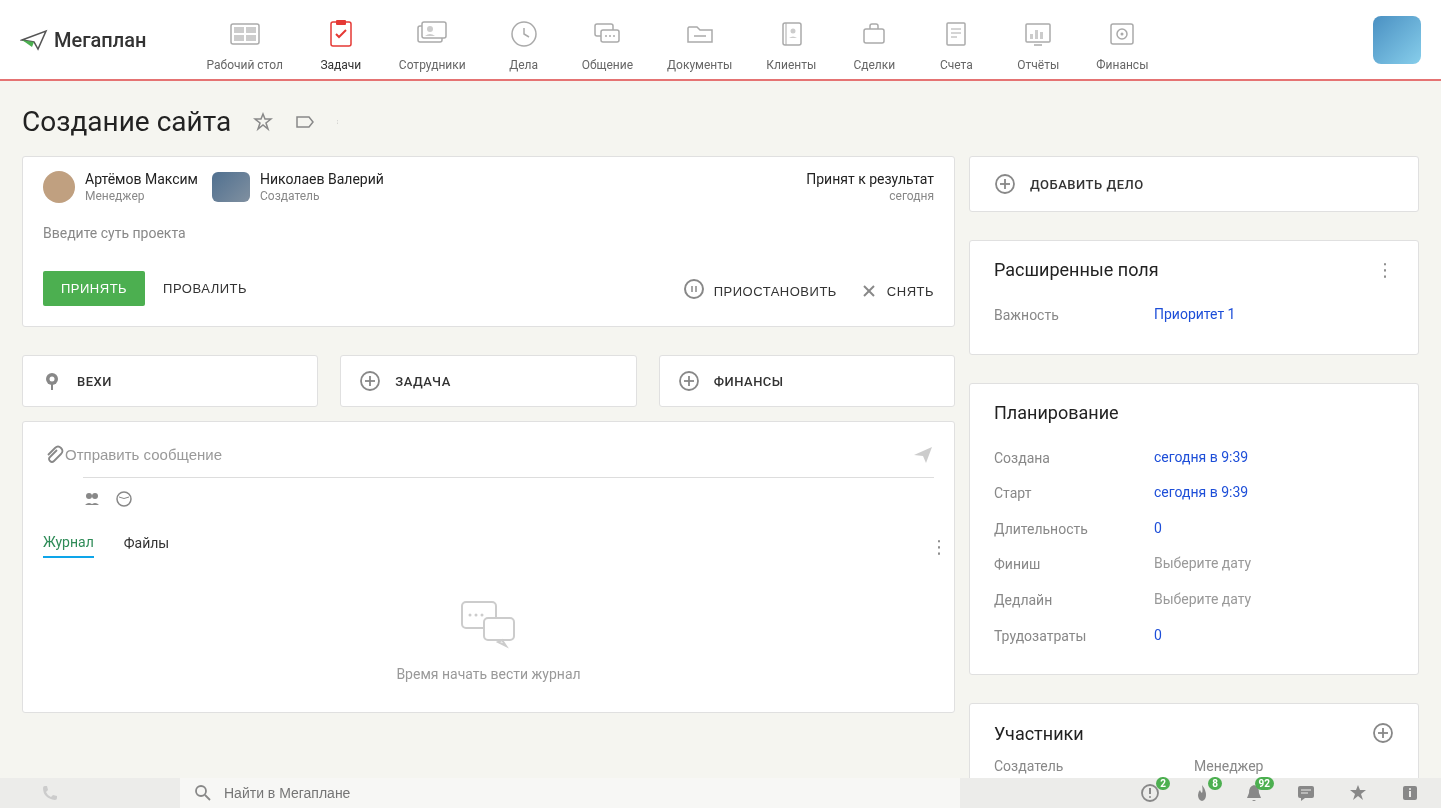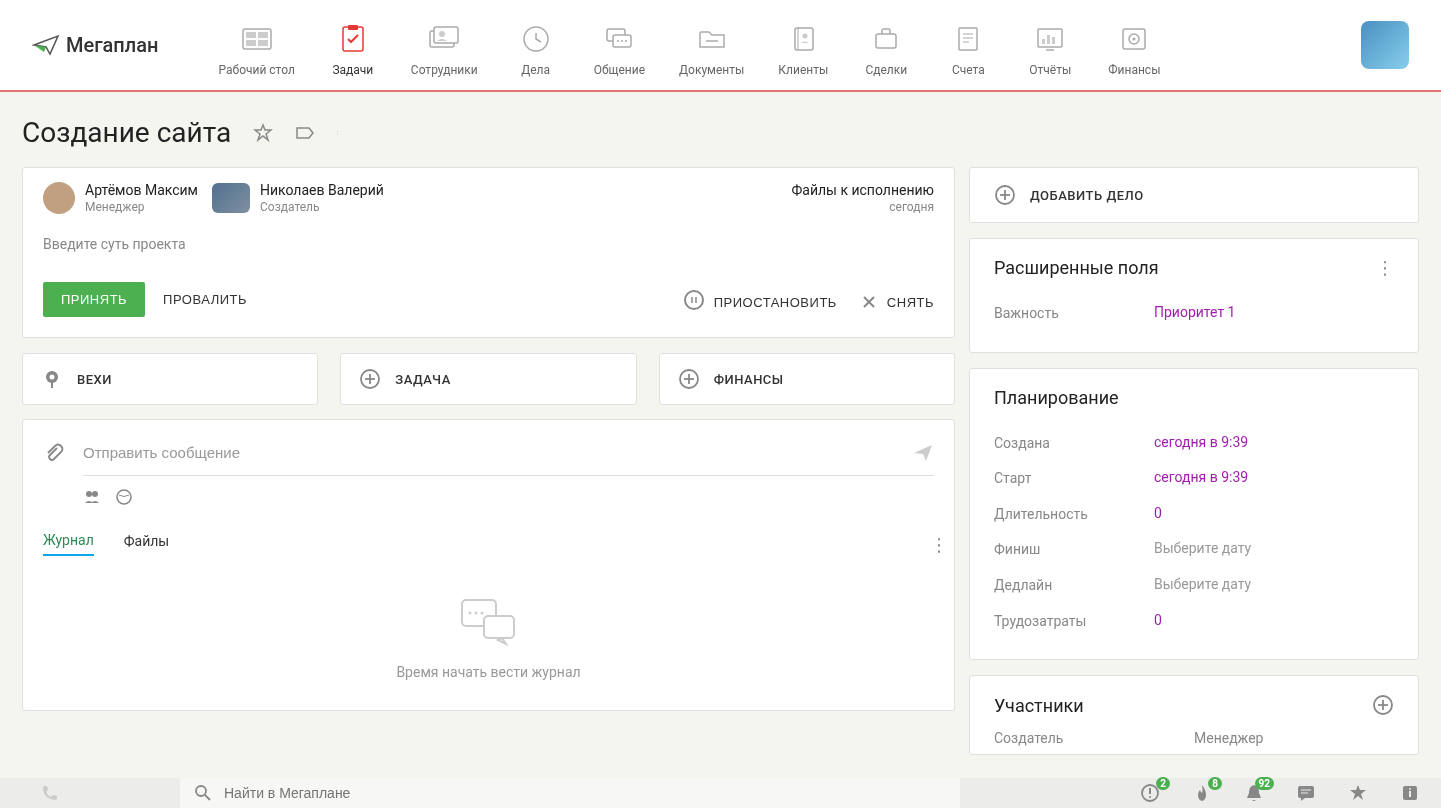--- a/index.html
+++ b/index.html
@@ -1,19 +1,19 @@
 <!DOCTYPE html>
 <html><head>
 <meta charset="utf-8">
 <style>
 * { margin: 0; padding: 0; box-sizing: border-box; }
 body { font-family: -apple-system, BlinkMacSystemFont, "Segoe UI", Roboto, Arial, sans-serif; background: #f5f5f0; color: #333; width: 1441px; height: 808px; overflow: hidden; }
 
 
-.topbar { background: #fff; height: 92px; display: flex; align-items: center; padding: 0 32px; border-bottom: 2px solid #e57373; position: relative; }
+.topbar { background: #fff; height: 81px; display: flex; align-items: center; padding: 0 20px; border-bottom: 2px solid #e57373; position: relative; }
 .logo { display: flex; align-items: center; gap: 6px; margin-right: 60px; }
 .logo-icon { width: 28px; height: 22px; }
 .logo-text { font-size: 20px; font-weight: 500; color: #333; }
 .nav { display: flex; gap: 34px; flex: 1; text-align: center; }
 .nav-item { display: flex; flex-direction: column; align-items: center; gap: 6px; cursor: pointer; position: relative; padding-top: 8px; }
 .nav-icon { width: 48px; height: 36px; display: flex; align-items: center; justify-content: center; }
 .nav-icon svg { width: 40px; height: 32px; }
 .nav-label { font-size: 12px; color: #666; }
 .nav-item.active .nav-label { color: #333; }
 .nav-item.active::after { content: ''; position: absolute; bottom: -24px; left: 50%; transform: translateX(-50%); width: 0; height: 0; border-left: 6px solid transparent; border-right: 6px solid transparent; border-bottom: 6px solid #f5f5f0; }
@@ -23,21 +23,21 @@
 .titlebar { display: flex; align-items: center; padding: 24px 22px 18px; gap: 22px; }
 .title { font-size: 28px; font-weight: 400; color: #222; }
 .title-action { width: 20px; height: 20px; color: #888; cursor: pointer; }
 
 
 .main { display: flex; gap: 14px; padding: 0 22px; }
 .col-left { flex: 1; min-width: 0; }
 .col-right { width: 450px; }
 
 
-.card { background: #fff; border: 1px solid #e0e0e0; border-radius: 3px; margin-bottom: 15px; }
+.card { background: #fff; border: 1px solid #e0e0e0; border-radius: 3px; margin-bottom: 28px; }
 
 
 .partic-row { display: flex; align-items: flex-start; padding: 14px 20px; gap: 14px; }
 .person { display: flex; align-items: center; gap: 10px; }
 .person-ava { width: 32px; height: 32px; border-radius: 50%; background: #c0a080; }
 .person-ava.p2 { width: 38px; height: 30px; border-radius: 6px; background: linear-gradient(135deg, #507090, #8090a0); }
 .person-name { font-size: 14px; color: #222; }
 .person-role { font-size: 12px; color: #888; margin-top: 2px; }
 .status-block { margin-left: auto; text-align: right; }
 .status-text { font-size: 14px; color: #222; }
@@ -51,21 +51,21 @@
 .circ-icon { width: 20px; height: 20px; border: 2px solid #888; border-radius: 50%; display: flex; align-items: center; justify-content: center; }
 
 
 .tabs-row { display: flex; gap: 22px; margin-bottom: 14px; justify-content: center; }
 .tab-card { flex: 1; background: #fff; border: 1px solid #e0e0e0; border-radius: 3px; padding: 14px 18px; display: flex; align-items: center; gap: 14px; cursor: pointer; }
 .tab-card .tab-icon { width: 22px; height: 22px; }
 .tab-card .tab-label { font-size: 13px; font-weight: 500; letter-spacing: 0.5px; color: #333; }
 
 
 .msg-card { padding: 18px 20px 20px; }
-.msg-row { display: flex; align-items: center; gap: 18px; }
+.msg-row { display: flex; align-items: center; }
 .attach-icon { width: 22px; height: 22px; color: #888; }
 .msg-input { flex: 1; border: none; font-size: 15px; color: #333; outline: none; padding: 6px 0; }
 .msg-input::placeholder { color: #999; }
 .send-icon { width: 22px; height: 22px; color: #bbb; }
 .msg-border { border-bottom: 1px solid #ddd; margin-left: 40px; margin-top: 8px; }
 .msg-sub { display: flex; gap: 14px; padding: 12px 0 0 40px; }
 .sub-icon { width: 18px; height: 18px; color: #888; }
 .journal-tabs { display: flex; gap: 30px; padding: 26px 0 0 0; align-items: center; }
 .jtab { font-size: 14px; color: #333; cursor: pointer; padding-bottom: 6px; }
 .jtab.active { color: #2e8b57; border-bottom: 2px solid #0ea5e9; }
@@ -77,21 +77,21 @@
 
 .add-deal { padding: 16px 24px; display: flex; align-items: center; gap: 14px; cursor: pointer; }
 .add-circle { width: 22px; height: 22px; }
 .add-label { font-size: 13px; font-weight: 500; letter-spacing: 0.5px; color: #333; }
 .sec-card { padding: 18px 24px 20px; }
 .sec-head { display: flex; align-items: center; margin-bottom: 18px; }
 .sec-title { font-size: 18px; color: #222; }
 .sec-more { margin-left: auto; color: #888; cursor: pointer; font-size: 18px; line-height: 1; }
 .field-row { display: flex; padding: 8px 0; align-items: flex-start; }
 .field-label { width: 160px; font-size: 14px; color: #888; line-height: 1.4; }
-.field-value { flex: 1; font-size: 14px; color: #a21caf; }
+.field-value { flex: 1; font-size: 14px; color: #1d4ed8; }
 .field-value.placeholder { color: #999; }
 .partic-head { display: flex; align-items: center; }
 .partic-add { margin-left: auto; width: 22px; height: 22px; cursor: pointer; }
 .partic-cols { display: flex; margin-top: 14px; }
 .partic-col { flex: 1; font-size: 14px; color: #888; }
 
 
 .bottombar { position: fixed; bottom: 0; left: 0; right: 0; height: 30px; background: #ececea; display: flex; align-items: center; padding: 0 20px; gap: 0; }
 .bb-phone { width: 60px; display:flex; justify-content:center; color: #bbb; }
 .bb-search { flex: 0 0 780px; display: flex; align-items: center; gap: 12px; background: #f7f7f5; height: 30px; padding: 0 14px; margin-left: 100px; }
@@ -262,21 +262,21 @@
           </div>
         </div>
         <div class="person">
           <div class="person-ava p2"></div>
           <div>
             <div class="person-name">Николаев Валерий</div>
             <div class="person-role">Создатель</div>
           </div>
         </div>
         <div class="status-block">
-          <div class="status-text">Файлы к исполнению</div>
+          <div class="status-text">Принят к результат</div>
           <div class="status-date">сегодня</div>
         </div>
       </div>
       <div class="desc-row">Введите суть проекта</div>
       <div class="actions-row">
         <button class="btn-primary">ПРИНЯТЬ</button>
         <button class="btn-text">ПРОВАЛИТЬ</button>
         <div class="action-right">
           <button class="action-icon-btn">
             <span class="circ-icon">

